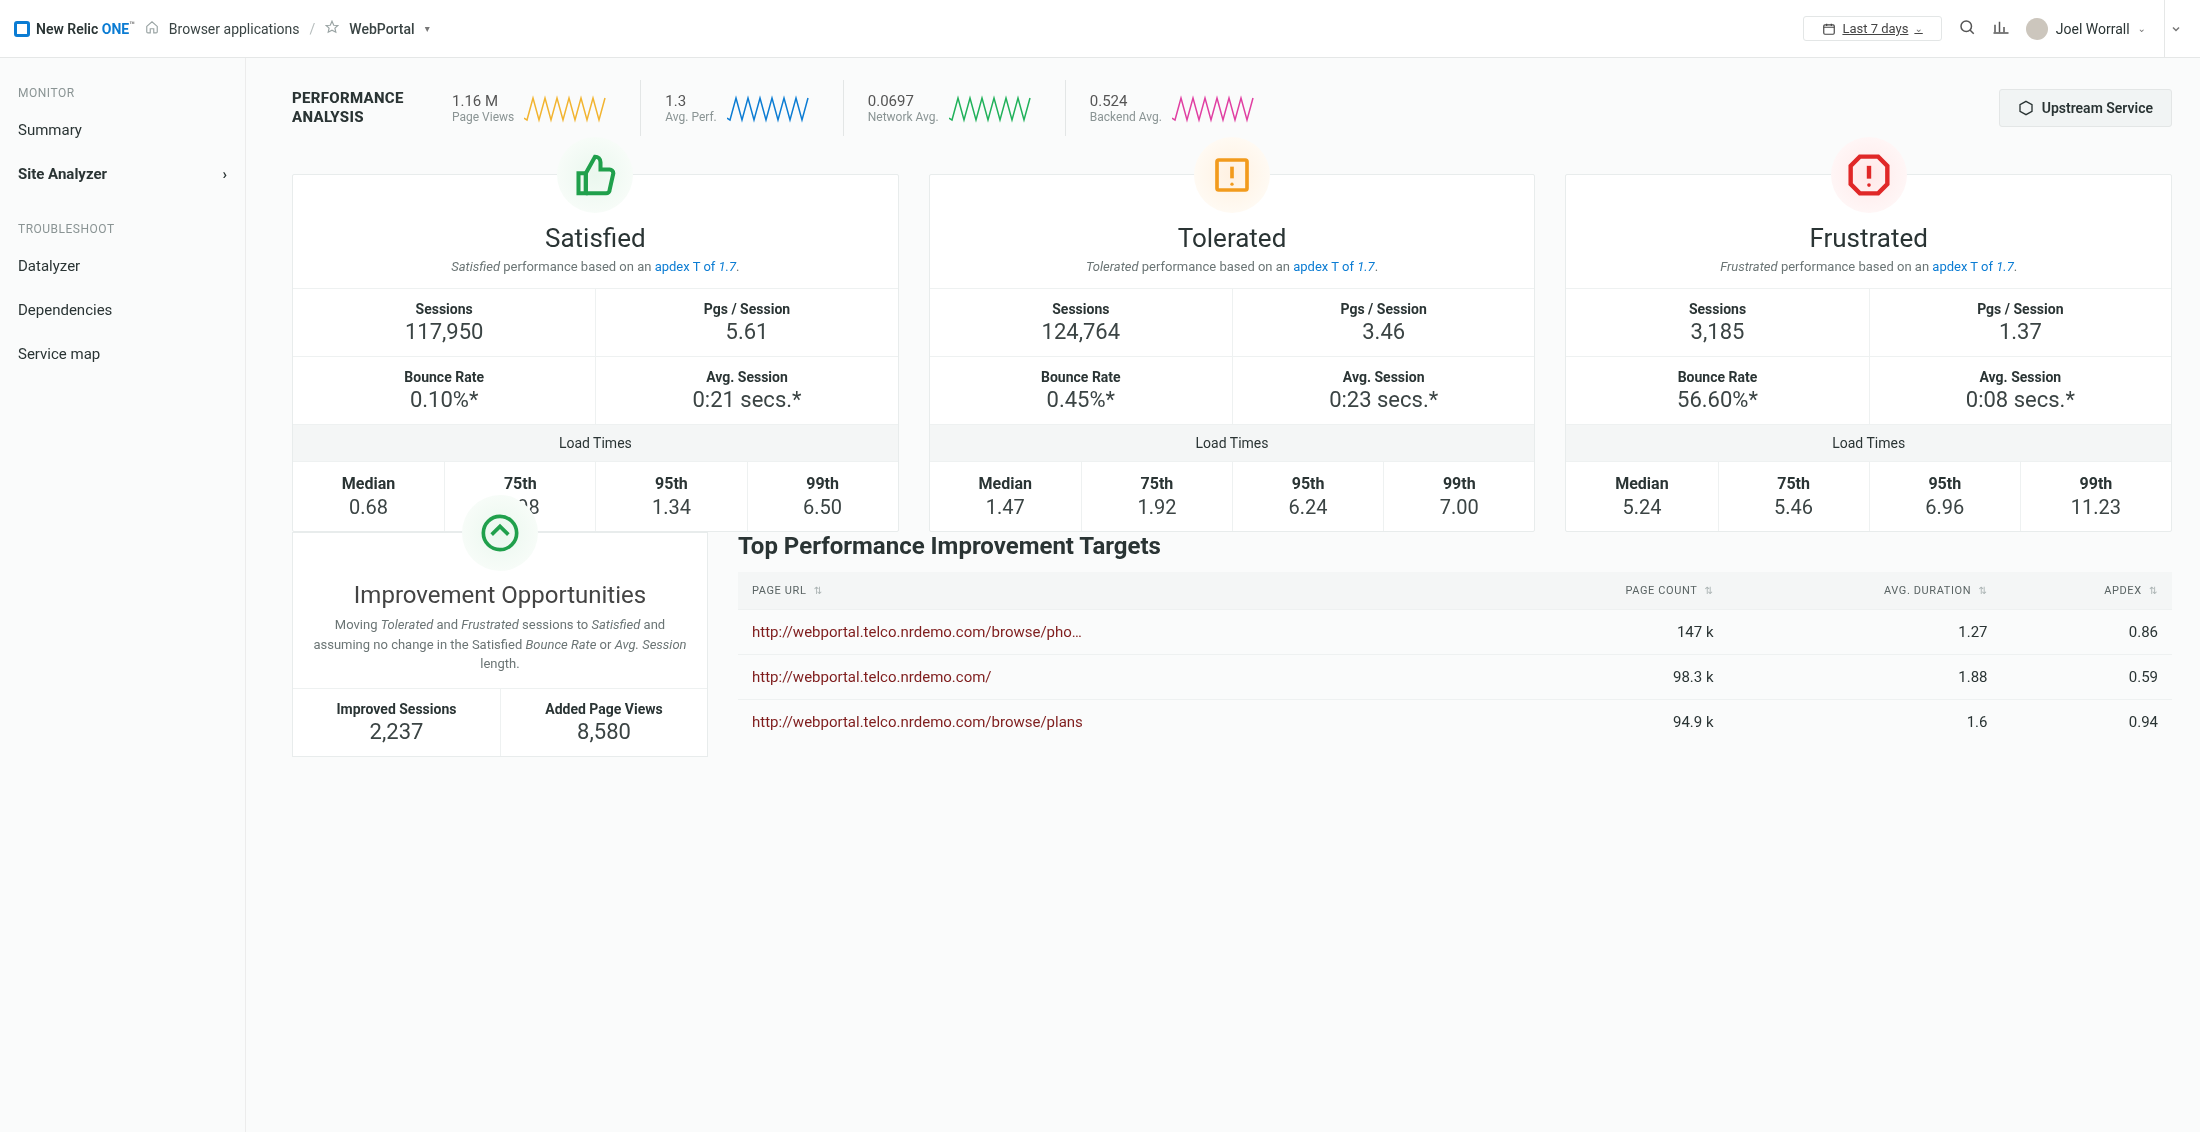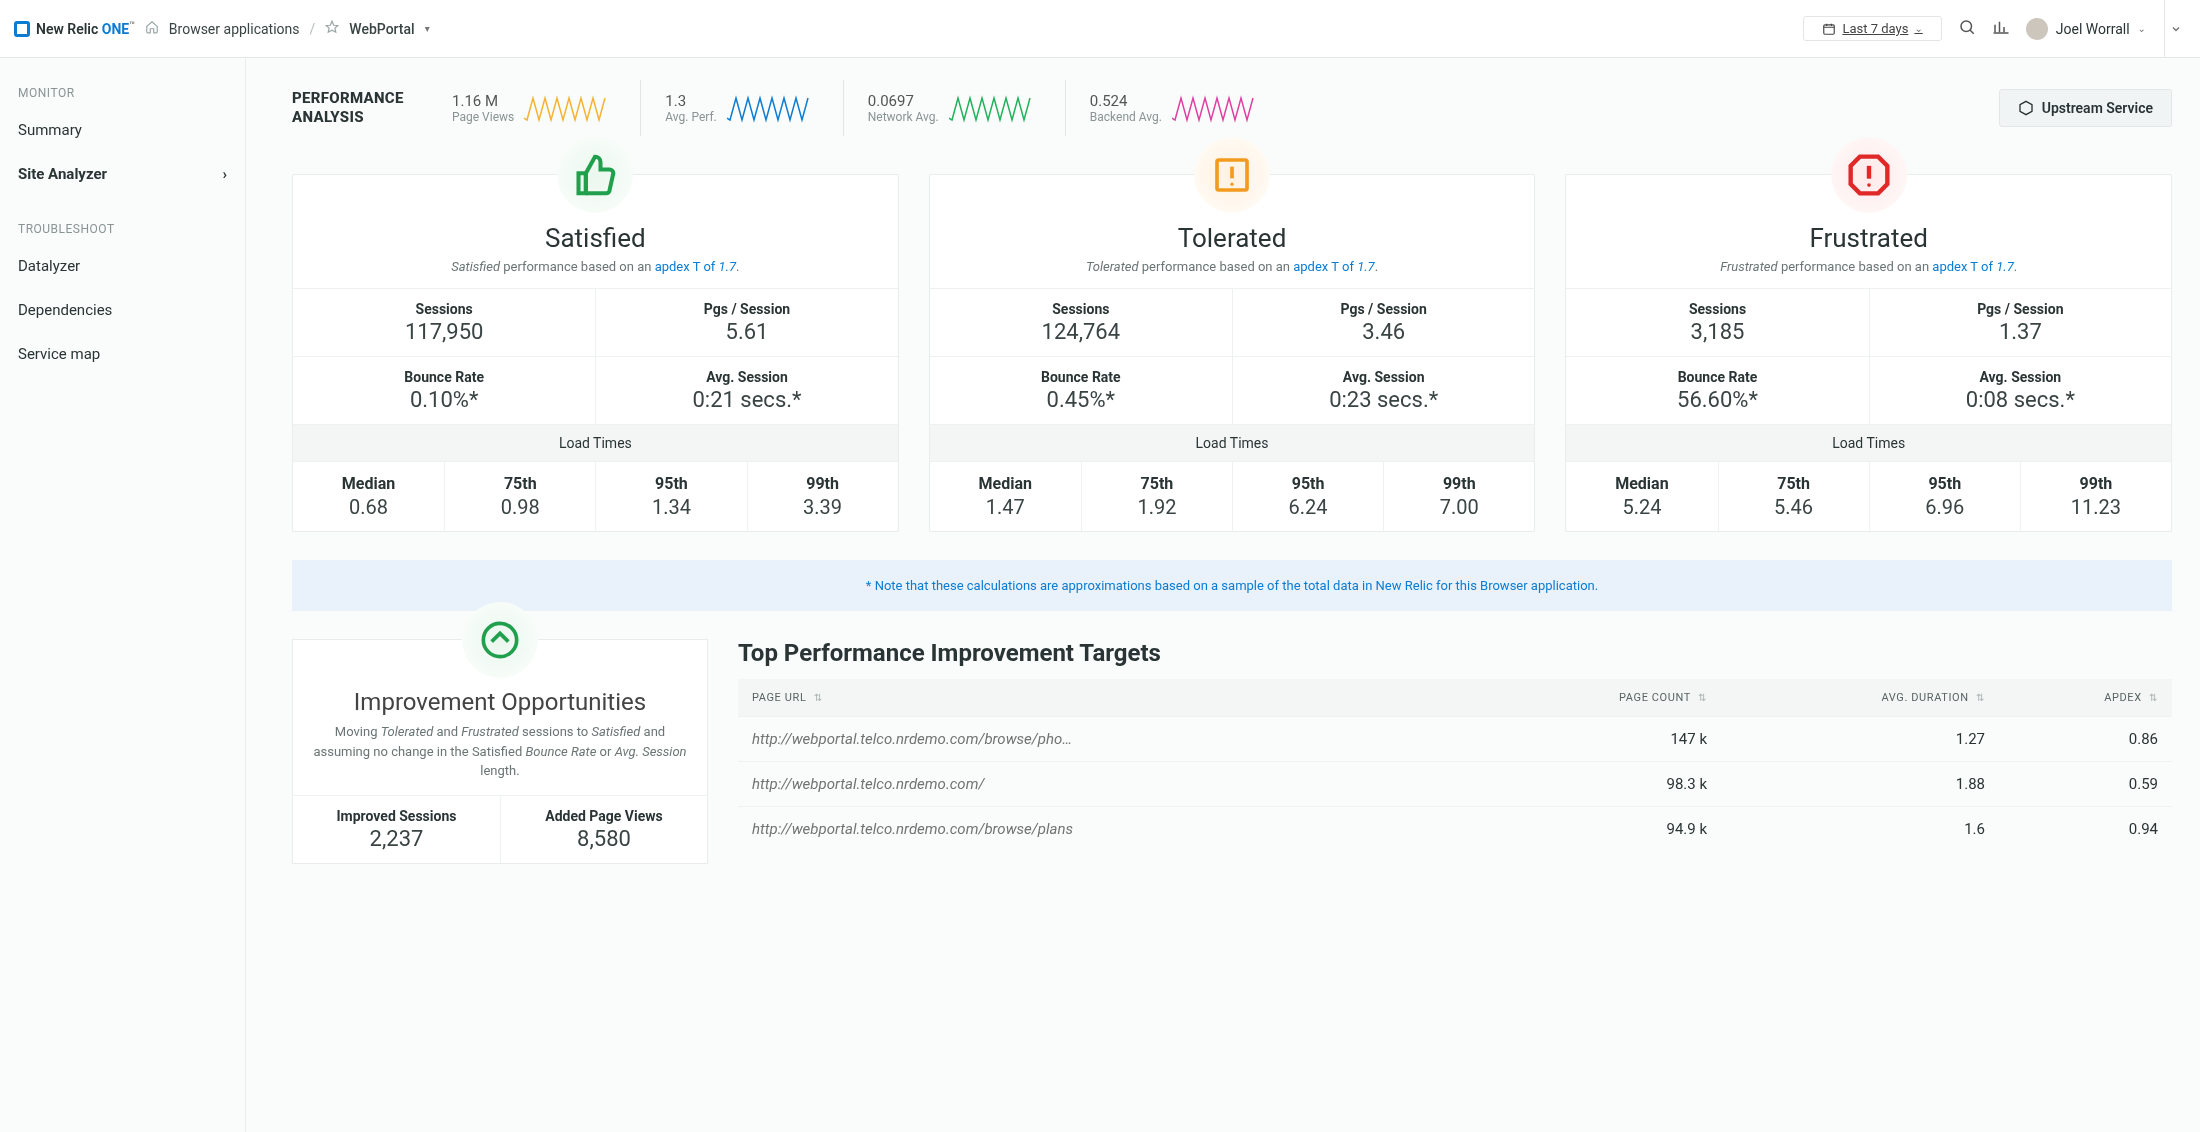--- a/index.html
+++ b/index.html
@@ -75,21 +75,21 @@
   .improve .halo { width:76px; height:76px; border-radius:50%; position:absolute; left:50%; transform:translateX(-50%); top:-38px; display:flex; align-items:center; justify-content:center; background: radial-gradient(circle, #eaf7ee 0%, #f7fcf8 70%);}
   .improve h2 { text-align:center; font-size:24px; font-weight:400; margin-top:48px; color:#444;}
   .improve p.desc { text-align:center; font-size:13px; color:#6b7575; margin:6px 16px 14px; line-height:1.5;}
   .targets { flex:1; }
   .targets h2 { font-size:24px; font-weight:700; margin-bottom:12px;}
   table { width:100%; border-collapse:collapse; }
   thead th { background:#f4f6f6; text-align:left; padding:12px 14px; font-size:11px; letter-spacing:.6px; text-transform:uppercase; color:#5a6464; font-weight:400;}
   thead th .sort { color:#a9b2b2; font-size:10px; margin-left:4px;}
   thead th.right, tbody td.right { text-align:right; }
   tbody td { padding:13px 14px; border-top:1px solid #eef1f1; font-size:15px;}
-  tbody td a { color:#737373;font-style:italic;}
+  tbody td a { color:#7f1d1d;}
 </style>
 </head>
 <body>
 
 <div class="header">
   <div class="logo">
     <span class="logo-mark"></span>
     <span><span>New Relic </span><span class="one">ONE</span><span class="tm">™</span></span>
   </div>
   <div class="bc">
@@ -259,21 +259,21 @@
             <div class="cell">
               <div class="k">75th</div>
               <div class="v">0.98</div>
             </div>
             <div class="cell">
               <div class="k">95th</div>
               <div class="v">1.34</div>
             </div>
             <div class="cell">
               <div class="k">99th</div>
-              <div class="v">3.39</div>
+              <div class="v">6.50</div>
             </div>
           </div>
         </div>
         <div class="card">
     <div class="halo orange">
             <svg width="40" height="40" viewBox="0 0 24 24" fill="none" stroke="#f29b1d" stroke-width="2.2">
               <rect x="3" y="3" width="18" height="18" rx="1"></rect>
               <path d="M12 7v7"></path>
               <circle cx="12" cy="17.5" r="1" fill="#f29b1d" stroke="none"></circle>
             </svg>
@@ -365,21 +365,20 @@
               <div class="v">6.96</div>
             </div>
             <div class="cell">
               <div class="k">99th</div>
               <div class="v">11.23</div>
             </div>
           </div>
         </div>
       </div>
 
-    <div class="note">* Note that these calculations are approximations based on a sample of the total data in New Relic for this Browser application.</div>
 
     <div class="bottom">
       <div class="improve">
         <div class="halo">
           <svg width="40" height="40" viewBox="0 0 24 24" fill="none" stroke="#20a04c" stroke-width="2.2">
               <circle cx="12" cy="12" r="10"></circle>
               <polyline points="7 13 12 8 17 13"></polyline>
             </svg>
         </div>
         <h2>Improvement Opportunities</h2>

